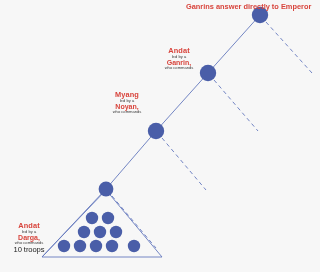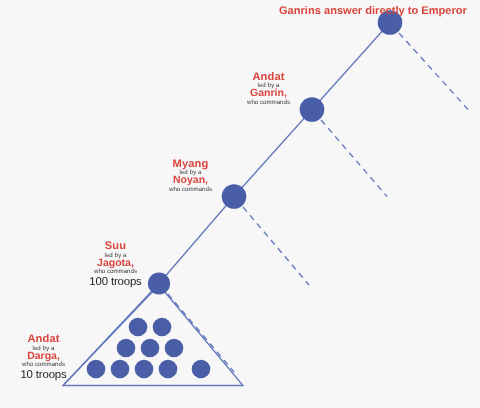--- a/index.html
+++ b/index.html
@@ -63,21 +63,21 @@
   }
   .lbl-top {
     color: #d8443c;
     font-size: 7.4px;
     font-weight: bold;
     line-height: 1.15;
   }
   
   #label-top      { left: 186px; top: 3px;   width: 78px; }
   #label-tumen    { left: 148px; top: 47px;  width: 62px; }
-  #label-myang    { left:  96px; top: 105px; width: 62px; text-align: center; }
+  #label-myang    { left:  96px; top: 91px; width: 62px; text-align: center; }
   #label-suu      { left:  46px; top: 160px; width: 62px; }
   #label-andat    { left:  -2px; top: 222px; width: 62px; }
 </style>
 </head>
 <body>
 
 <div id="diagram-root">
 
   <svg class="canvas" viewBox="0 0 320 272">
 
@@ -131,27 +131,20 @@
     <div class="lbl-commands">who commands</div>
   </div>
 
   <div class="label" id="label-myang">
     <div class="lbl-unit">Myang</div>
     <div class="lbl-ledby">led by a</div>
     <div class="lbl-rank">Noyan,</div>
     <div class="lbl-commands">who commands</div>
   </div>
 
-  <div class="label" id="label-suu">
-    <div class="lbl-unit">Suu</div>
-    <div class="lbl-ledby">led by a</div>
-    <div class="lbl-rank">Jagota,</div>
-    <div class="lbl-commands">who commands</div>
-    <div class="lbl-troops">100 troops</div>
-  </div>
 
   <div class="label" id="label-andat">
     <div class="lbl-unit">Andat</div>
     <div class="lbl-ledby">led by a</div>
     <div class="lbl-rank">Darga,</div>
     <div class="lbl-commands">who commands</div>
     <div class="lbl-troops">10 troops</div>
   </div>
 
 </div>

